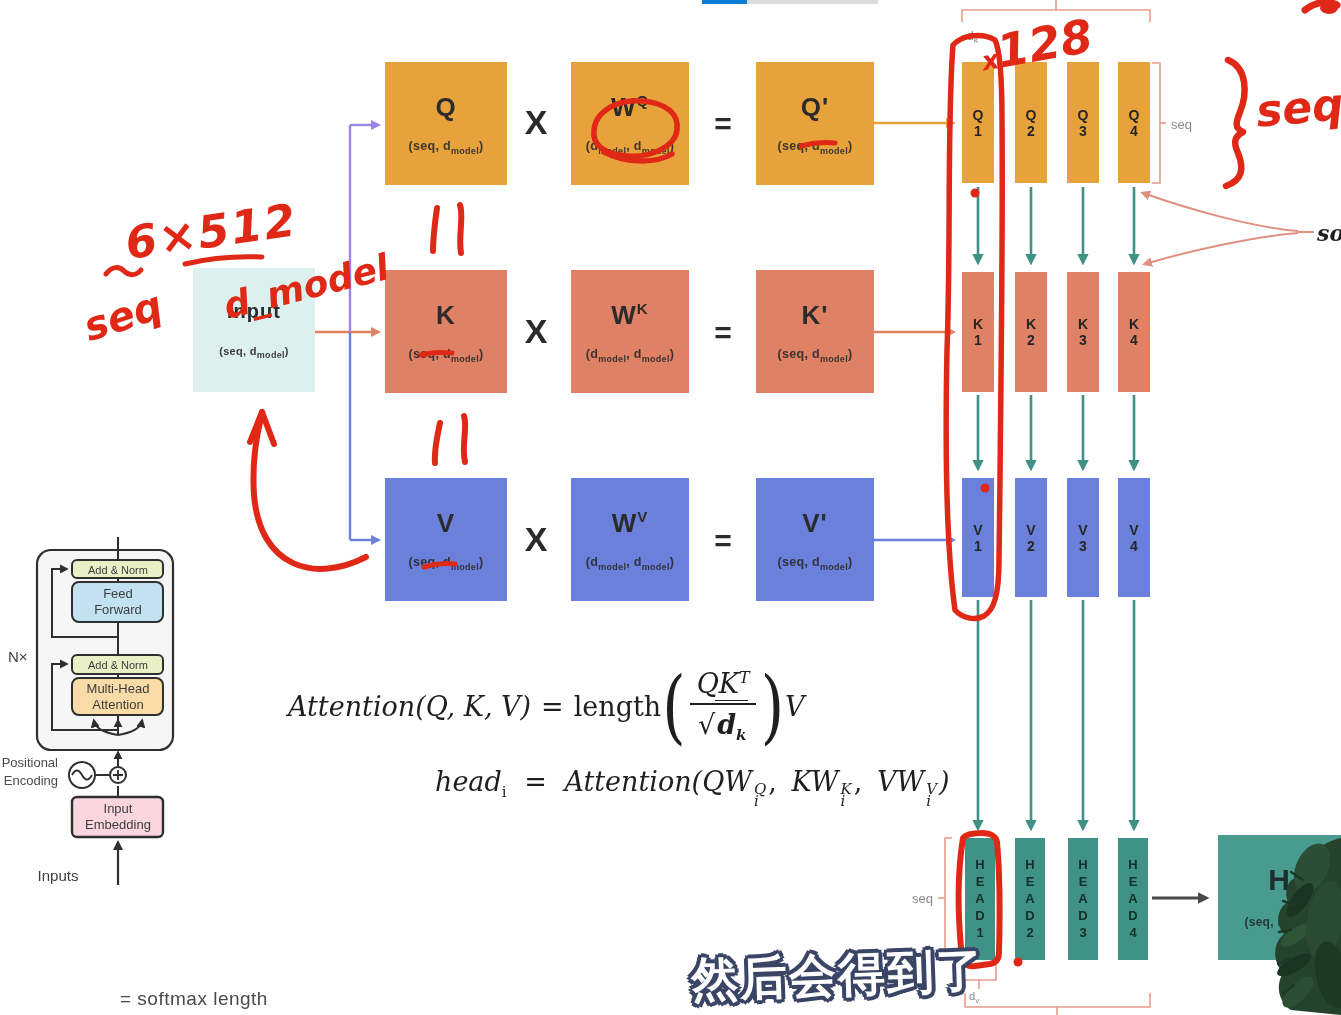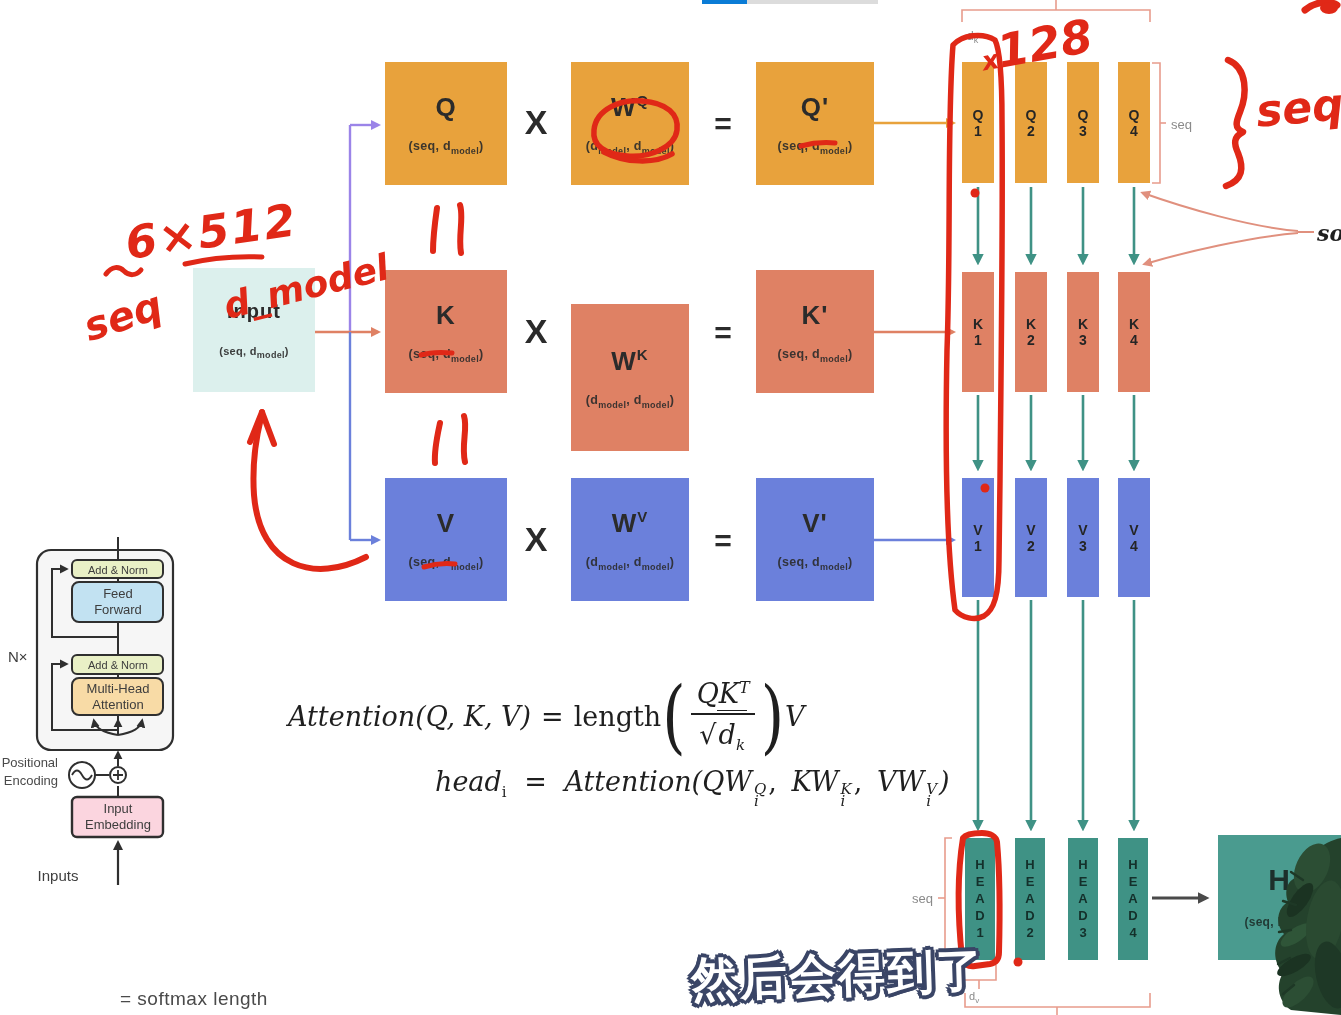--- a/index.html
+++ b/index.html
@@ -25,25 +25,25 @@
        font-weight:bold;font-size:14px;line-height:16px;color:#252525;z-index:1;}
   .headcol{position:absolute;width:30px;display:flex;align-items:center;justify-content:center;
        background:#3F9285;color:#14302B;z-index:1;}
   .headcol span{writing-mode:vertical-rl;text-orientation:upright;letter-spacing:2px;
        font-weight:bold;font-size:13px;}
   
   .formula{position:absolute;color:#1f1f1f;font-family:"DejaVu Serif","Liberation Serif",serif;z-index:2;}
   .it{font-style:italic;}
   .f1{display:flex;align-items:center;font-size:27px;}
   .bigpar{font-size:60px;font-weight:400;transform:scaleY(1.35);margin:0 1px;}
-  .frac{display:inline-flex;flex-direction:column;align-items:center;margin:16px 2px;}
+  .frac{display:inline-flex;flex-direction:column;align-items:center;margin:6px 2px;}
   .frac .num{padding:0 8px 4px;font-style:italic;}
   .frac .num sup{font-size:16px;}
   .frac .den{border-top:2px solid #1f1f1f;padding:4px 8px 0;font-style:italic;}
-  .den .bar{border-top:1.6px solid #1f1f1f;padding:8px 2px;}
+  .den .bar{border-top:1.6px solid #1f1f1f;padding:8px 2px;font-weight:bold;}
   .den sub,.f2 sub{font-size:15px;}
   .f2{font-size:27px;}
   .ss{display:inline-flex;flex-direction:column;align-items:flex-start;font-size:15px;line-height:12px;
       font-style:italic;margin:0 2px;transform:translateY(3px);}
   
   .pen{position:absolute;color:#E02817;font-weight:bold;font-style:italic;z-index:6;
        font-family:"DejaVu Sans",sans-serif;white-space:nowrap;}
   
   #subtitle{position:absolute;left:691px;top:944px;z-index:7;font-size:47px;font-weight:bold;color:#fff;
      letter-spacing:2px;transform:rotate(-2deg);
@@ -80,21 +80,21 @@
   <div class="box bg-orange" style="left:756px;top:62px;width:118px;height:123px;">
     <span class="lbl">Q'</span>
     <span class="dims"><span>(seq, d</span><sub>model</sub><span>)</span></span>
   </div>
 
   <div class="box bg-salmon" style="left:385px;top:270px;width:122px;height:123px;">
     <span class="lbl">K</span>
     <span class="dims"><span>(seq, d</span><sub>model</sub><span>)</span></span>
   </div>
   <div class="op x" style="left:515px;top:312px;">X</div>
-  <div class="box bg-salmon" style="left:571px;top:270px;width:118px;height:147px;margin-top:34px;">
+  <div class="box bg-salmon" style="left:571px;top:270px;width:118px;height:123px;">
     <span class="lbl"><span>W</span><sup>K</sup></span>
     <span class="dims"><span>(d</span><sub>model</sub><span>, d</span><sub>model</sub><span>)</span></span>
   </div>
   <div class="op eq" style="left:702px;top:316px;">=</div>
   <div class="box bg-salmon" style="left:756px;top:270px;width:118px;height:123px;">
     <span class="lbl">K'</span>
     <span class="dims"><span>(seq, d</span><sub>model</sub><span>)</span></span>
   </div>
 
   <div class="box bg-blue" style="left:385px;top:478px;width:122px;height:123px;">

